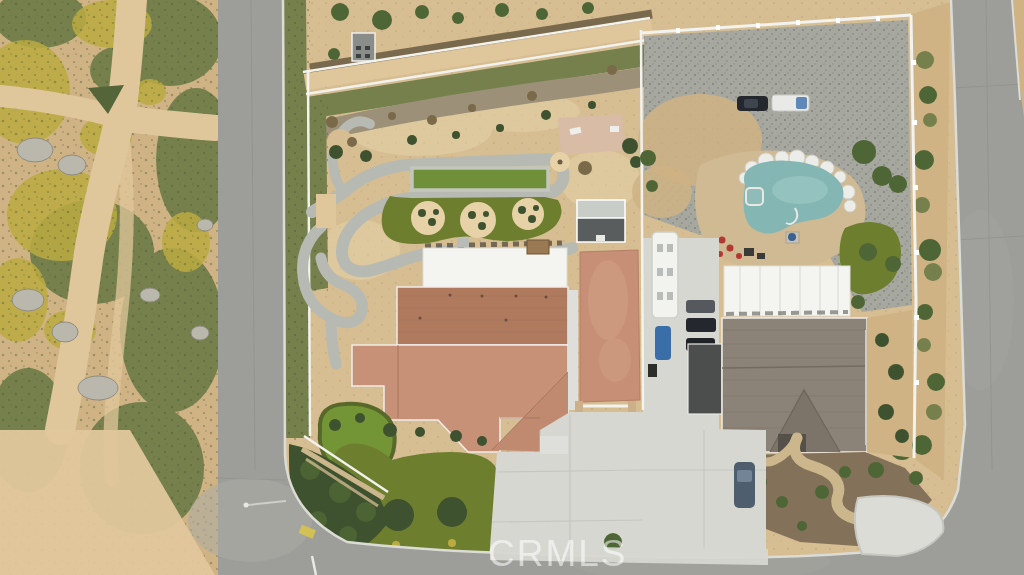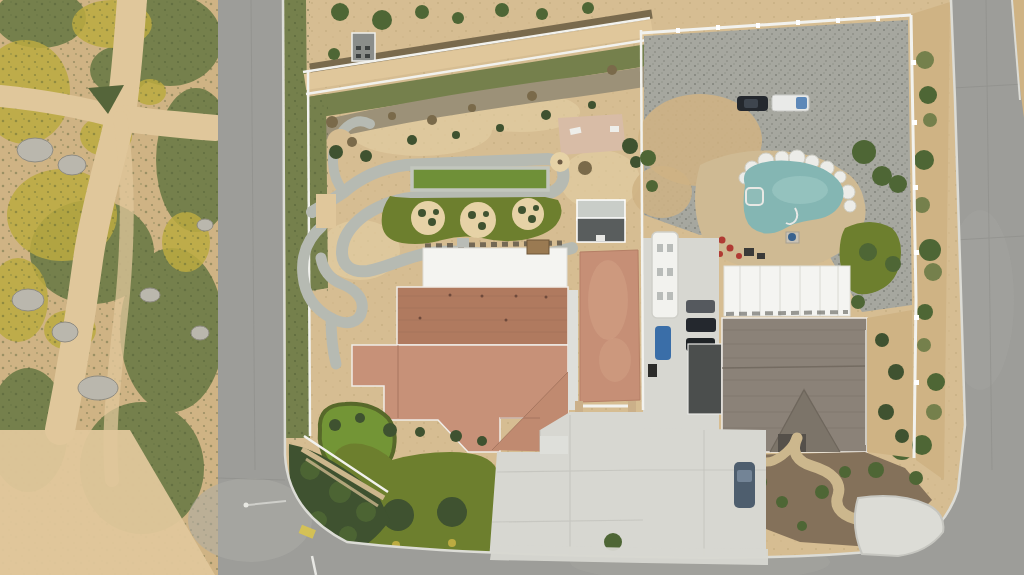--- a/index.html
+++ b/index.html
@@ -494,13 +494,14 @@
   </g>
 
   <g>
     <rect x="300" y="527" width="15" height="9" fill="#d9c44e" opacity="0.9" transform="rotate(22 307 531)"></rect>
     <line x1="286" y1="501" x2="248" y2="505" stroke="#cfcfca" stroke-width="2"></line>
     <circle cx="246" cy="505" r="2.5" fill="#e8e8e2"></circle>
     <line x1="312" y1="556" x2="316" y2="575" stroke="#e8e8e4" stroke-width="2.5"></line>
   </g>
 </svg>
 
+<div class="watermark">CRMLS</div>
 </div>
 
 </body></html>

